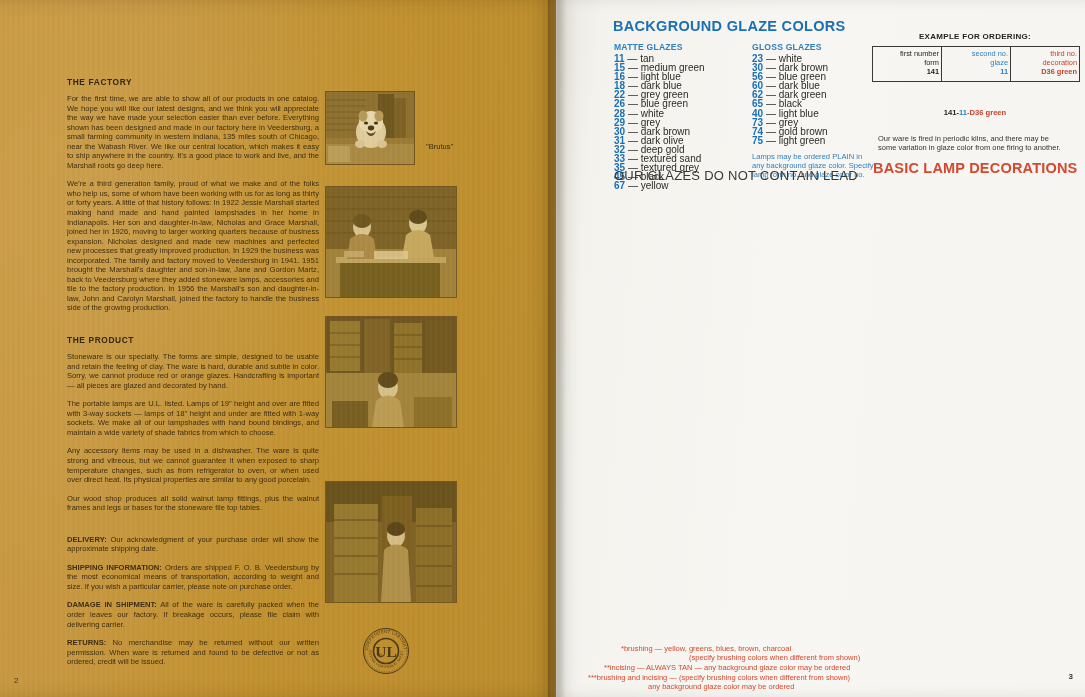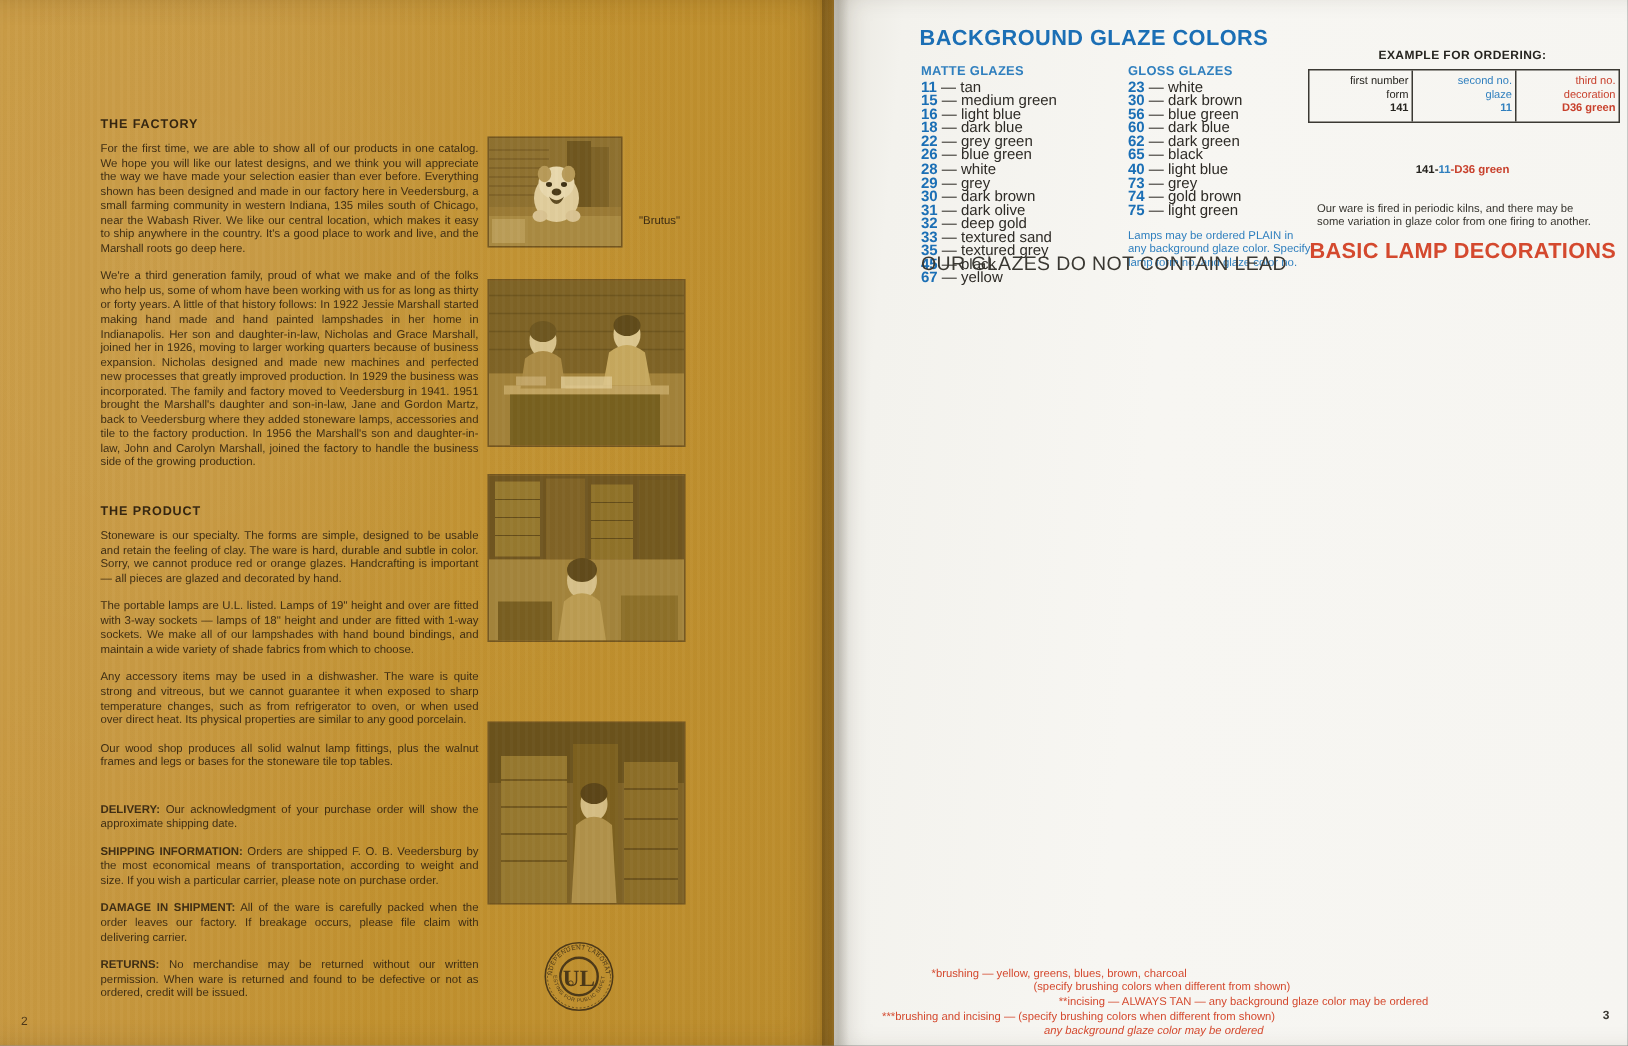--- a/index.html
+++ b/index.html
@@ -331,25 +331,25 @@
     </div>
 
     <div class="rp kiln-note" style="left:322px;top:134px;width:190px;">Our ware is fired in periodic kilns, and there may be some variation in glaze color from one firing to another.</div>
 
     <div class="rp hdr-red" style="left:317px;top:160px;">BASIC LAMP DECORATIONS</div>
 
     <div class="foot" style="left:65px;top:644px;width:420px;text-align:left;">
       <span>*brushing — yellow, greens, blues, brown, charcoal</span>
       <span class="ctr" style="margin-left:68px;">(specify brushing colors when different from shown)</span>
     </div>
-    <div class="foot" style="left:48px;top:663px;width:450px;text-align:center;">
+    <div class="foot" style="left:48px;top:663px;width:450px;text-align:left;">
       <span>**incising — ALWAYS TAN — any background glaze color may be ordered</span>
     </div>
     <div class="foot" style="left:32px;top:673px;width:470px;text-align:left;">
       <span>***brushing and incising — (specify brushing colors when different from shown)</span>
-      <span class="ctr" style="margin-left:108px;font-style:italic;">any background glaze color may be ordered</span>
+      <span class="ctr" style="margin-left:60px;">any background glaze color may be ordered</span>
     </div>
 
     <div class="pagenum-r">3</div>
   </div>
 
   <div class="gutter"></div>
 </div>
 
 </body></html>

